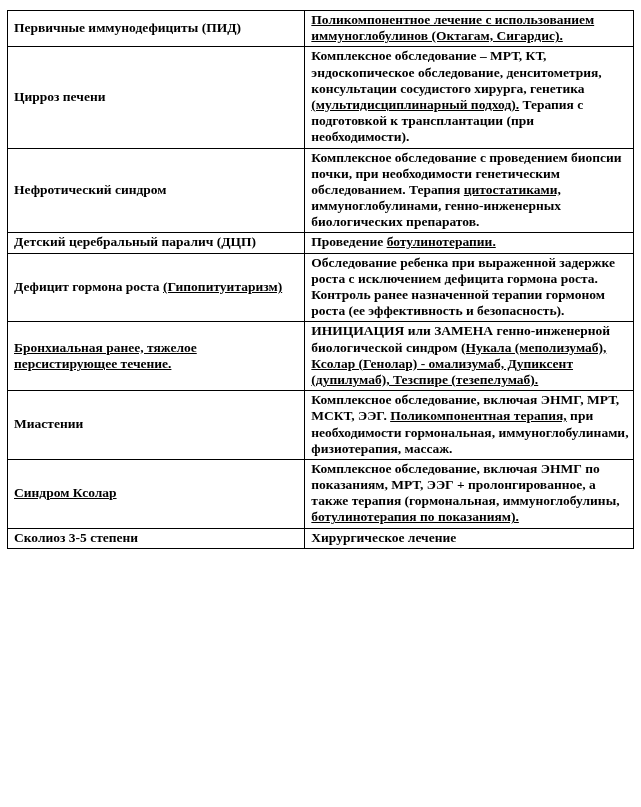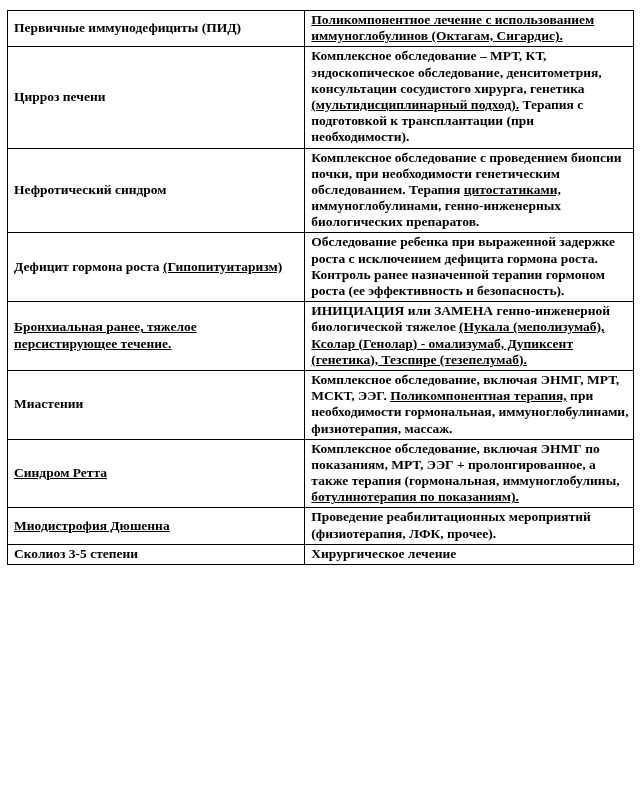--- a/index.html
+++ b/index.html
@@ -56,46 +56,46 @@
   <tr>
     <td class="col-left"><span>Цирроз печени</span></td>
     <td class="col-right"><span>Комплексное обследование – МРТ, КТ, эндоскопическое обследование, денситометрия, консультации сосудистого хирурга, генетика </span><span class="u">(мультидисциплинарный подход).</span><span> Терапия с подготовкой к трансплантации (при необходимости).</span></td>
   </tr>
 
   <tr>
     <td class="col-left"><span>Нефротический синдром</span></td>
     <td class="col-right"><span>Комплексное обследование с проведением биопсии почки, при необходимости генетическим обследованием. Терапия </span><span class="u">цитостатиками,</span><span> иммуноглобулинами, генно-инженерных биологических препаратов.</span></td>
   </tr>
 
+  <tr>
+    <td class="col-left"><span>Детский церебральный паралич (ДЦП)</span></td>
+    <td class="col-right"><span>Проведение </span><span class="u">ботулинотерапии.</span></td>
+  </tr>
 
   <tr>
     <td class="col-left"><span>Дефицит гормона роста </span><span class="u">(Гипопитуитаризм)</span></td>
     <td class="col-right"><span>Обследование ребенка при выраженной задержке роста с исключением дефицита гормона роста. Контроль ранее назначенной терапии гормоном роста (ее эффективность и безопасность).</span></td>
   </tr>
 
   <tr>
     <td class="col-left"><span class="u">Бронхиальная ранее, тяжелое персистирующее течение.</span></td>
-    <td class="col-right"><span>ИНИЦИАЦИЯ или ЗАМЕНА генно-инженерной биологической тяжелое </span><span class="u">(Нукала (меполизумаб), Ксолар (Генолар) - омализумаб, Дупиксент (генетика), Тезспире (тезепелумаб).</span></td>
+    <td class="col-right"><span>ИНИЦИАЦИЯ или ЗАМЕНА генно-инженерной биологической синдром </span><span class="u">(Нукала (меполизумаб), Ксолар (Генолар) - омализумаб, Дупиксент (дупилумаб), Тезспире (тезепелумаб).</span></td>
   </tr>
 
   <tr>
     <td class="col-left"><span>Миастении</span></td>
     <td class="col-right"><span>Комплексное обследование, включая ЭНМГ, МРТ, МСКТ, ЭЭГ. </span><span class="u">Поликомпонентная терапия,</span><span> при необходимости гормональная, иммуноглобулинами, физиотерапия, массаж.</span></td>
   </tr>
 
 
   <tr>
-    <td class="col-left"><span class="u">Синдром Ретта</span></td>
+    <td class="col-left"><span class="u">Синдром Ксолар</span></td>
     <td class="col-right"><span>Комплексное обследование, включая ЭНМГ по показаниям, МРТ, ЭЭГ + пролонгированное, а также терапия (гормональная, иммуноглобулины, </span><span class="u">ботулинотерапия по показаниям).</span></td>
   </tr>
 
-  <tr>
-    <td class="col-left"><span class="u">Миодистрофия Дюшенна</span></td>
-    <td class="col-right"><span>Проведение реабилитационных мероприятий (физиотерапия, ЛФК, прочее).</span></td>
-  </tr>
 
   <tr>
     <td class="col-left"><span>Сколиоз 3-5 степени</span></td>
     <td class="col-right"><span>Хирургическое лечение</span></td>
   </tr>
 </tbody>
   </table>
 </div>
 
 </body></html>

